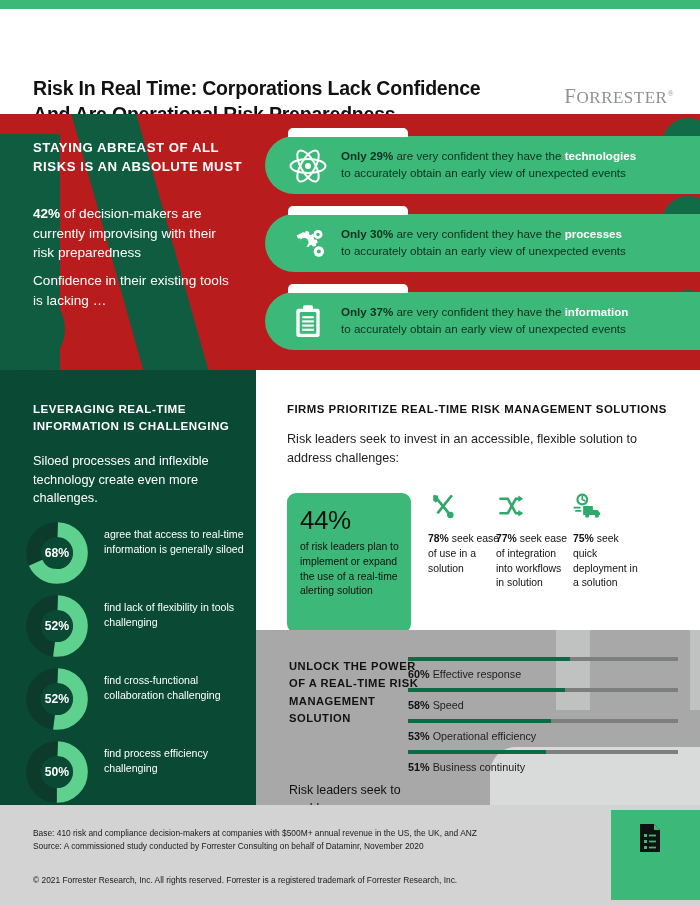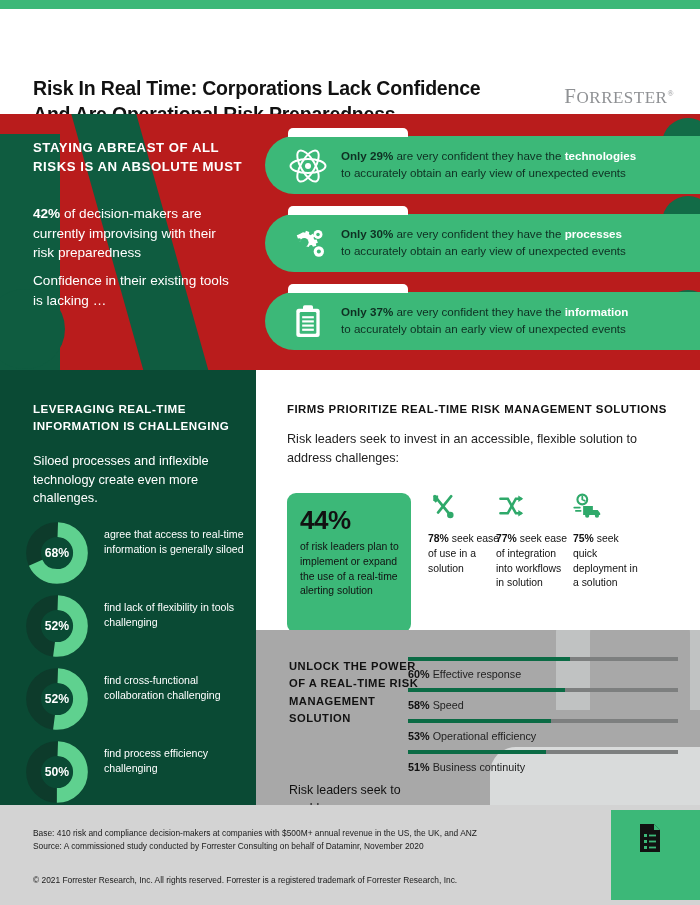--- a/index.html
+++ b/index.html
@@ -111,21 +111,21 @@
   .pw-sub {
     position:absolute; left:31px; top:60px; width:350px;
     font-size:12.6px; line-height:1.5; color:#222;
   }
   .box44 {
     position:absolute; left:31px; top:123px; width:124px; height:140px;
     background:#3cb878; border-radius:9px;
   }
   .box44 .num {
     position:absolute; left:13px; top:12px;
-    font-size:26px; font-weight:bold; color:#111; letter-spacing:-0.5px;
+    font-size:26px; font-weight:normal; color:#111; letter-spacing:-0.5px;
   }
   .box44 .cap {
     position:absolute; left:13px; top:47px; width:104px;
     font-size:10.4px; line-height:1.42; color:#111;
   }
   .mini { position:absolute; top:123px; width:72px; }
   .mini .mi { width:30px; height:26px; margin-bottom:9px; }
   .mini .mt { font-size:10.4px; line-height:1.42; color:#111; }
   .mini .mt b { font-weight:bold; }
 

